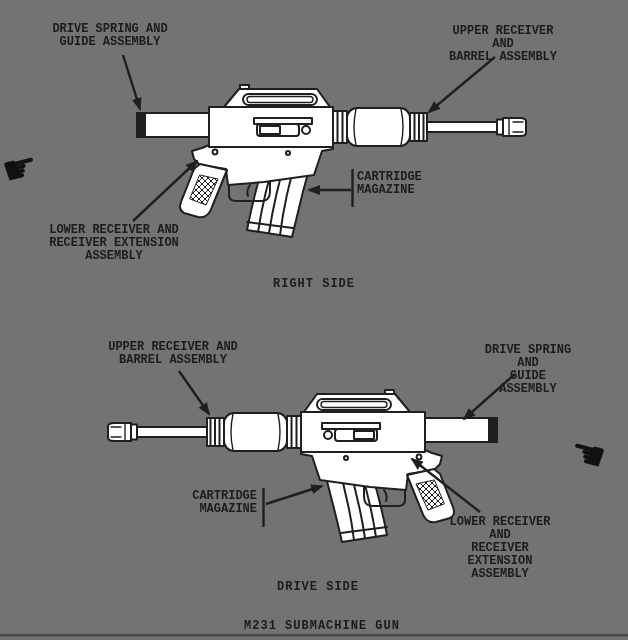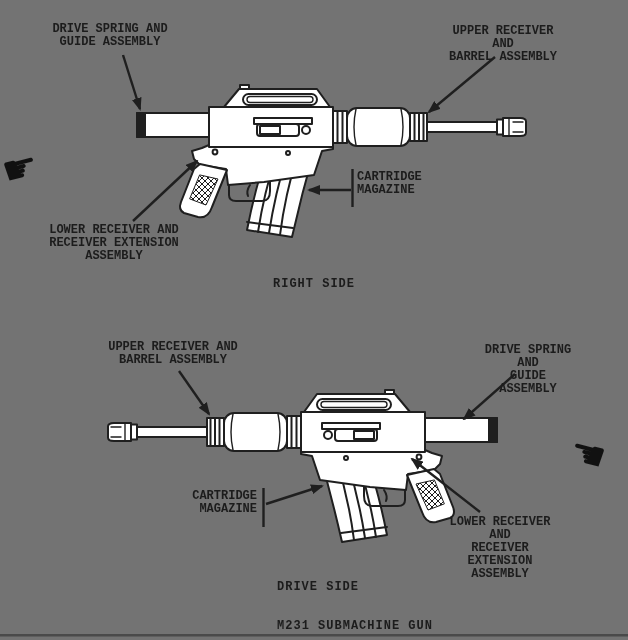--- a/index.html
+++ b/index.html
@@ -170,19 +170,19 @@
 
   <div class="lbl rightalign" style="left:257px;top:490px;">CARTRIDGE
 MAGAZINE</div>
 
   <div class="lbl center" style="left:500px;top:516px;">LOWER RECEIVER AND
 RECEIVER EXTENSION
 ASSEMBLY</div>
 
   <div class="caption" style="left:312px;top:580px;">DRIVE SIDE</div>
 
-  <div class="caption" style="left:316px;top:619px;margin-left:33px;">M231 SUBMACHINE GUN</div>
+  <div class="caption" style="left:316px;top:619px;">M231 SUBMACHINE GUN</div>
 
   <div class="hand tl">☛</div>
 
   <div class="hand br">☚</div>
 
 </div>
 
 </body></html>

